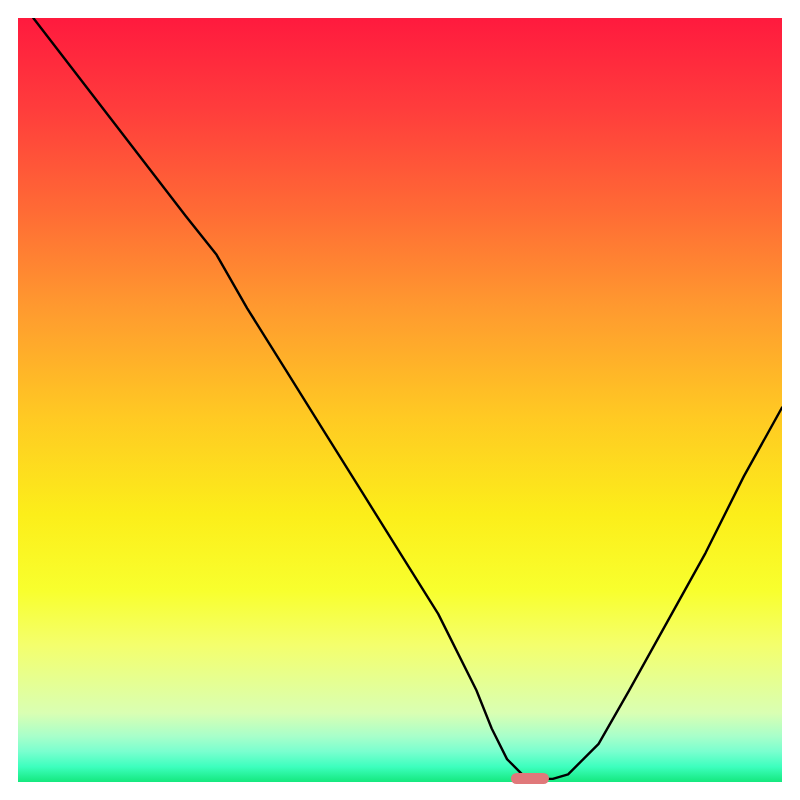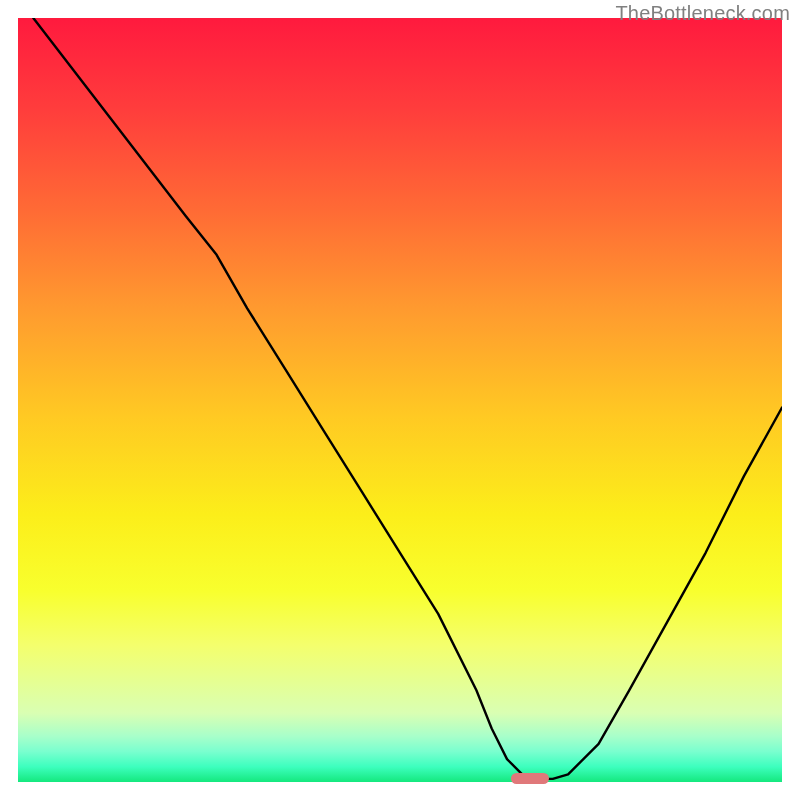--- a/index.html
+++ b/index.html
@@ -68,15 +68,14 @@
   <div class="plot-area">
 
     <svg class="curve" viewBox="0 0 764 764" preserveAspectRatio="none">
       <path id="curve-path" fill="none" stroke="#000" stroke-width="2.4" stroke-linejoin="round" stroke-linecap="round" d="M15.3 0.0 L91.7 99.3 L168.1 198.6 L198.6 236.8 L229.2 290.3 L267.4 351.4 L305.6 412.6 L343.8 473.7 L382.0 534.8 L420.2 595.9 L458.4 672.3 L473.7 710.5 L489.0 741.1 L504.2 756.4 L519.5 760.9 L534.8 760.9 L550.1 756.4 L580.6 725.8 L611.2 672.3 L649.4 603.6 L687.6 534.8 L725.8 458.4 L764.0 389.6"></path>
     </svg>
 
     <div id="marker" class="marker" style="left: 492.78px; top: 755.444px; width: 38.2px; height: 11px;"></div>
 
   </div>
 
-  <div class="watermark">TheBottleneck.com</div>
 
 </div>
 
 </body></html>

